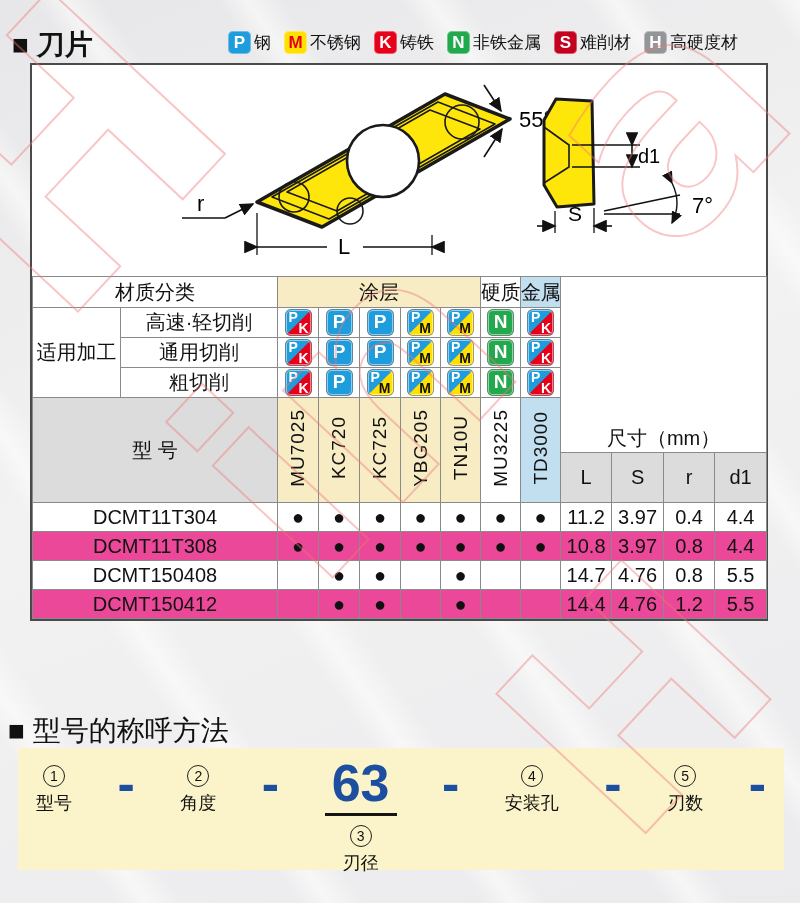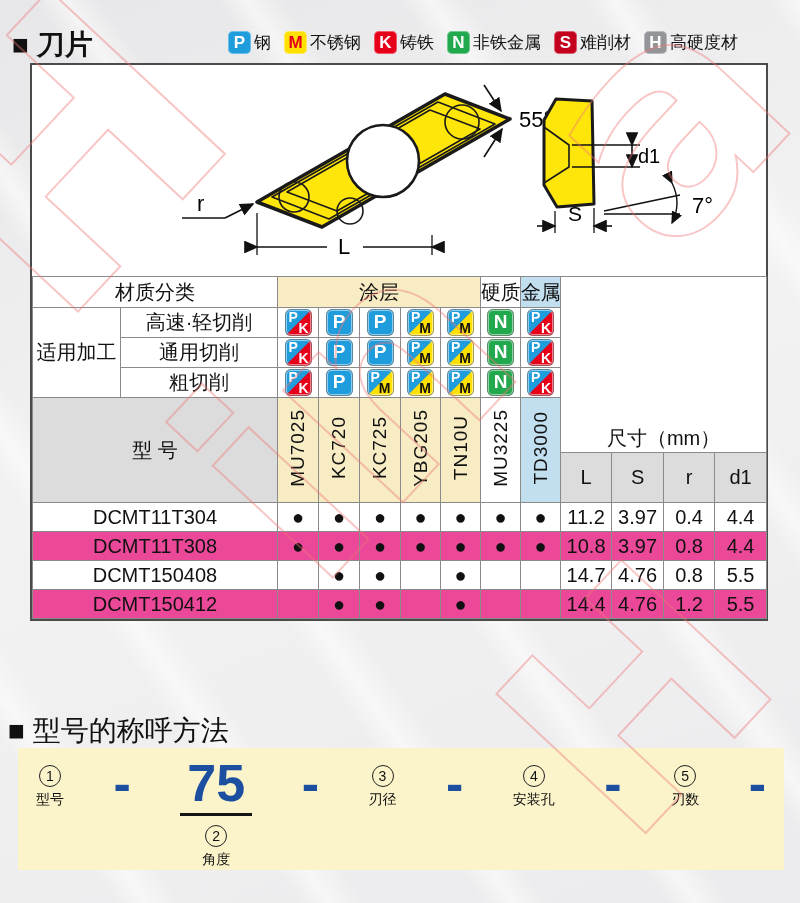--- a/index.html
+++ b/index.html
@@ -62,21 +62,21 @@
   .note{position:absolute;left:22px;top:631px;font-size:20px;z-index:5;}
   .naming-title{position:absolute;left:8px;top:712px;font-size:28px;z-index:5;}
   
   .panel{position:absolute;left:18px;top:748px;width:766px;height:122px;background:#fbf4ca;z-index:5;
          display:flex;justify-content:space-between;align-items:flex-start;padding:8px 18px 0;box-sizing:border-box;}
   .seg{display:flex;flex-direction:column;align-items:center;}
   .seg-text{font-size:52px;font-weight:bold;color:#1d4fa0;line-height:1.05;
             border-bottom:3px solid #151515;padding:0 7px 2px;}
   .seg-num{margin-top:9px;width:22px;height:22px;border:1.5px solid #222;border-radius:50%;
            display:flex;align-items:center;justify-content:center;font-size:14px;box-sizing:border-box;}
-  .seg-label{margin-top:4px;font-size:14px;}
+  .seg-label{margin-top:4px;font-size:18px;}
   .dash{font-size:52px;font-weight:bold;color:#1d4fa0;line-height:1.05;margin-top:0;}
   svg text{font-family:"Liberation Sans",sans-serif;}
 </style>
 </head>
 <body>
 
 <div class="stage">
   <div class="streaks"></div>
 
   <span class="wm" style="left:-70px;top:-10px;font-size:330px;">H</span>
@@ -299,26 +299,26 @@
 
   <div class="naming-title">■ 型号的称呼方法</div>
 
   <div class="panel">
     <div class="seg">
       <span class="seg-num">1</span>
       <span class="seg-label">型号</span>
     </div>
     <span class="dash">-</span>
     <div class="seg">
-      <span class="seg-text">75</span>
       <span class="seg-num">2</span>
       <span class="seg-label">角度</span>
     </div>
     <span class="dash">-</span>
     <div class="seg">
+      <span class="seg-text">63</span>
       <span class="seg-num">3</span>
       <span class="seg-label">刃径</span>
     </div>
     <span class="dash">-</span>
     <div class="seg">
       <span class="seg-num">4</span>
       <span class="seg-label">安装孔</span>
     </div>
     <span class="dash">-</span>
     <div class="seg">

